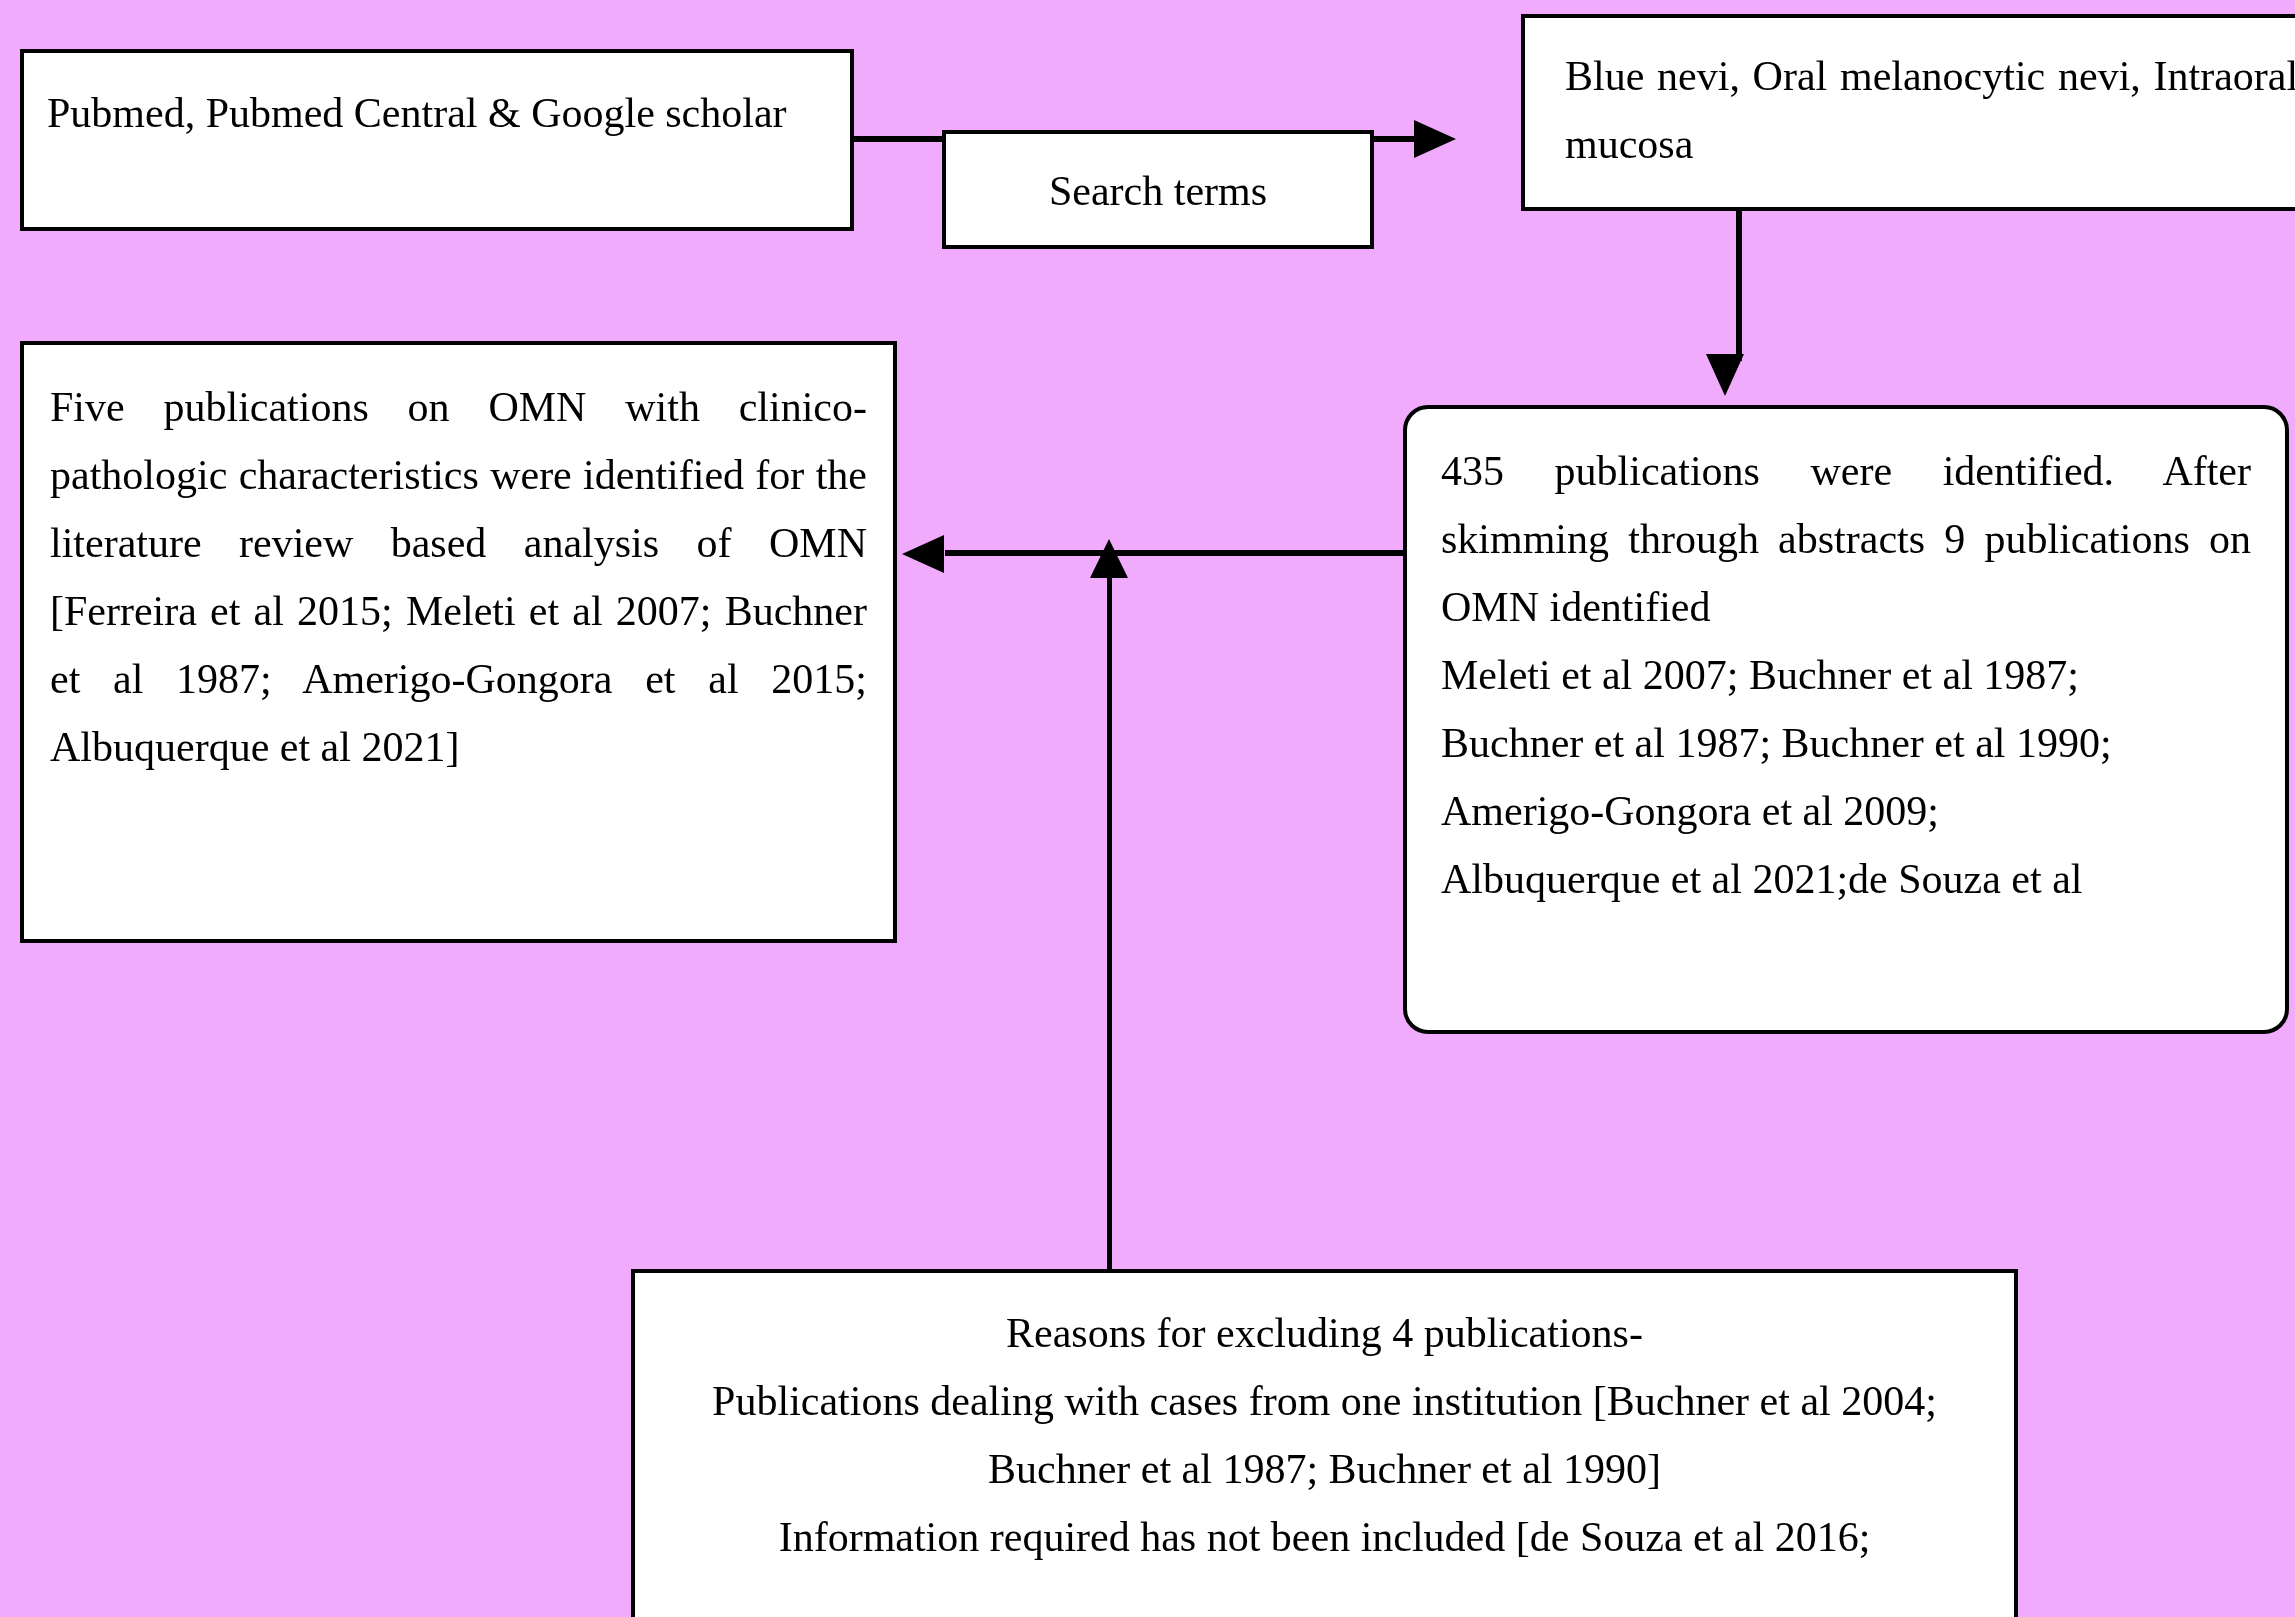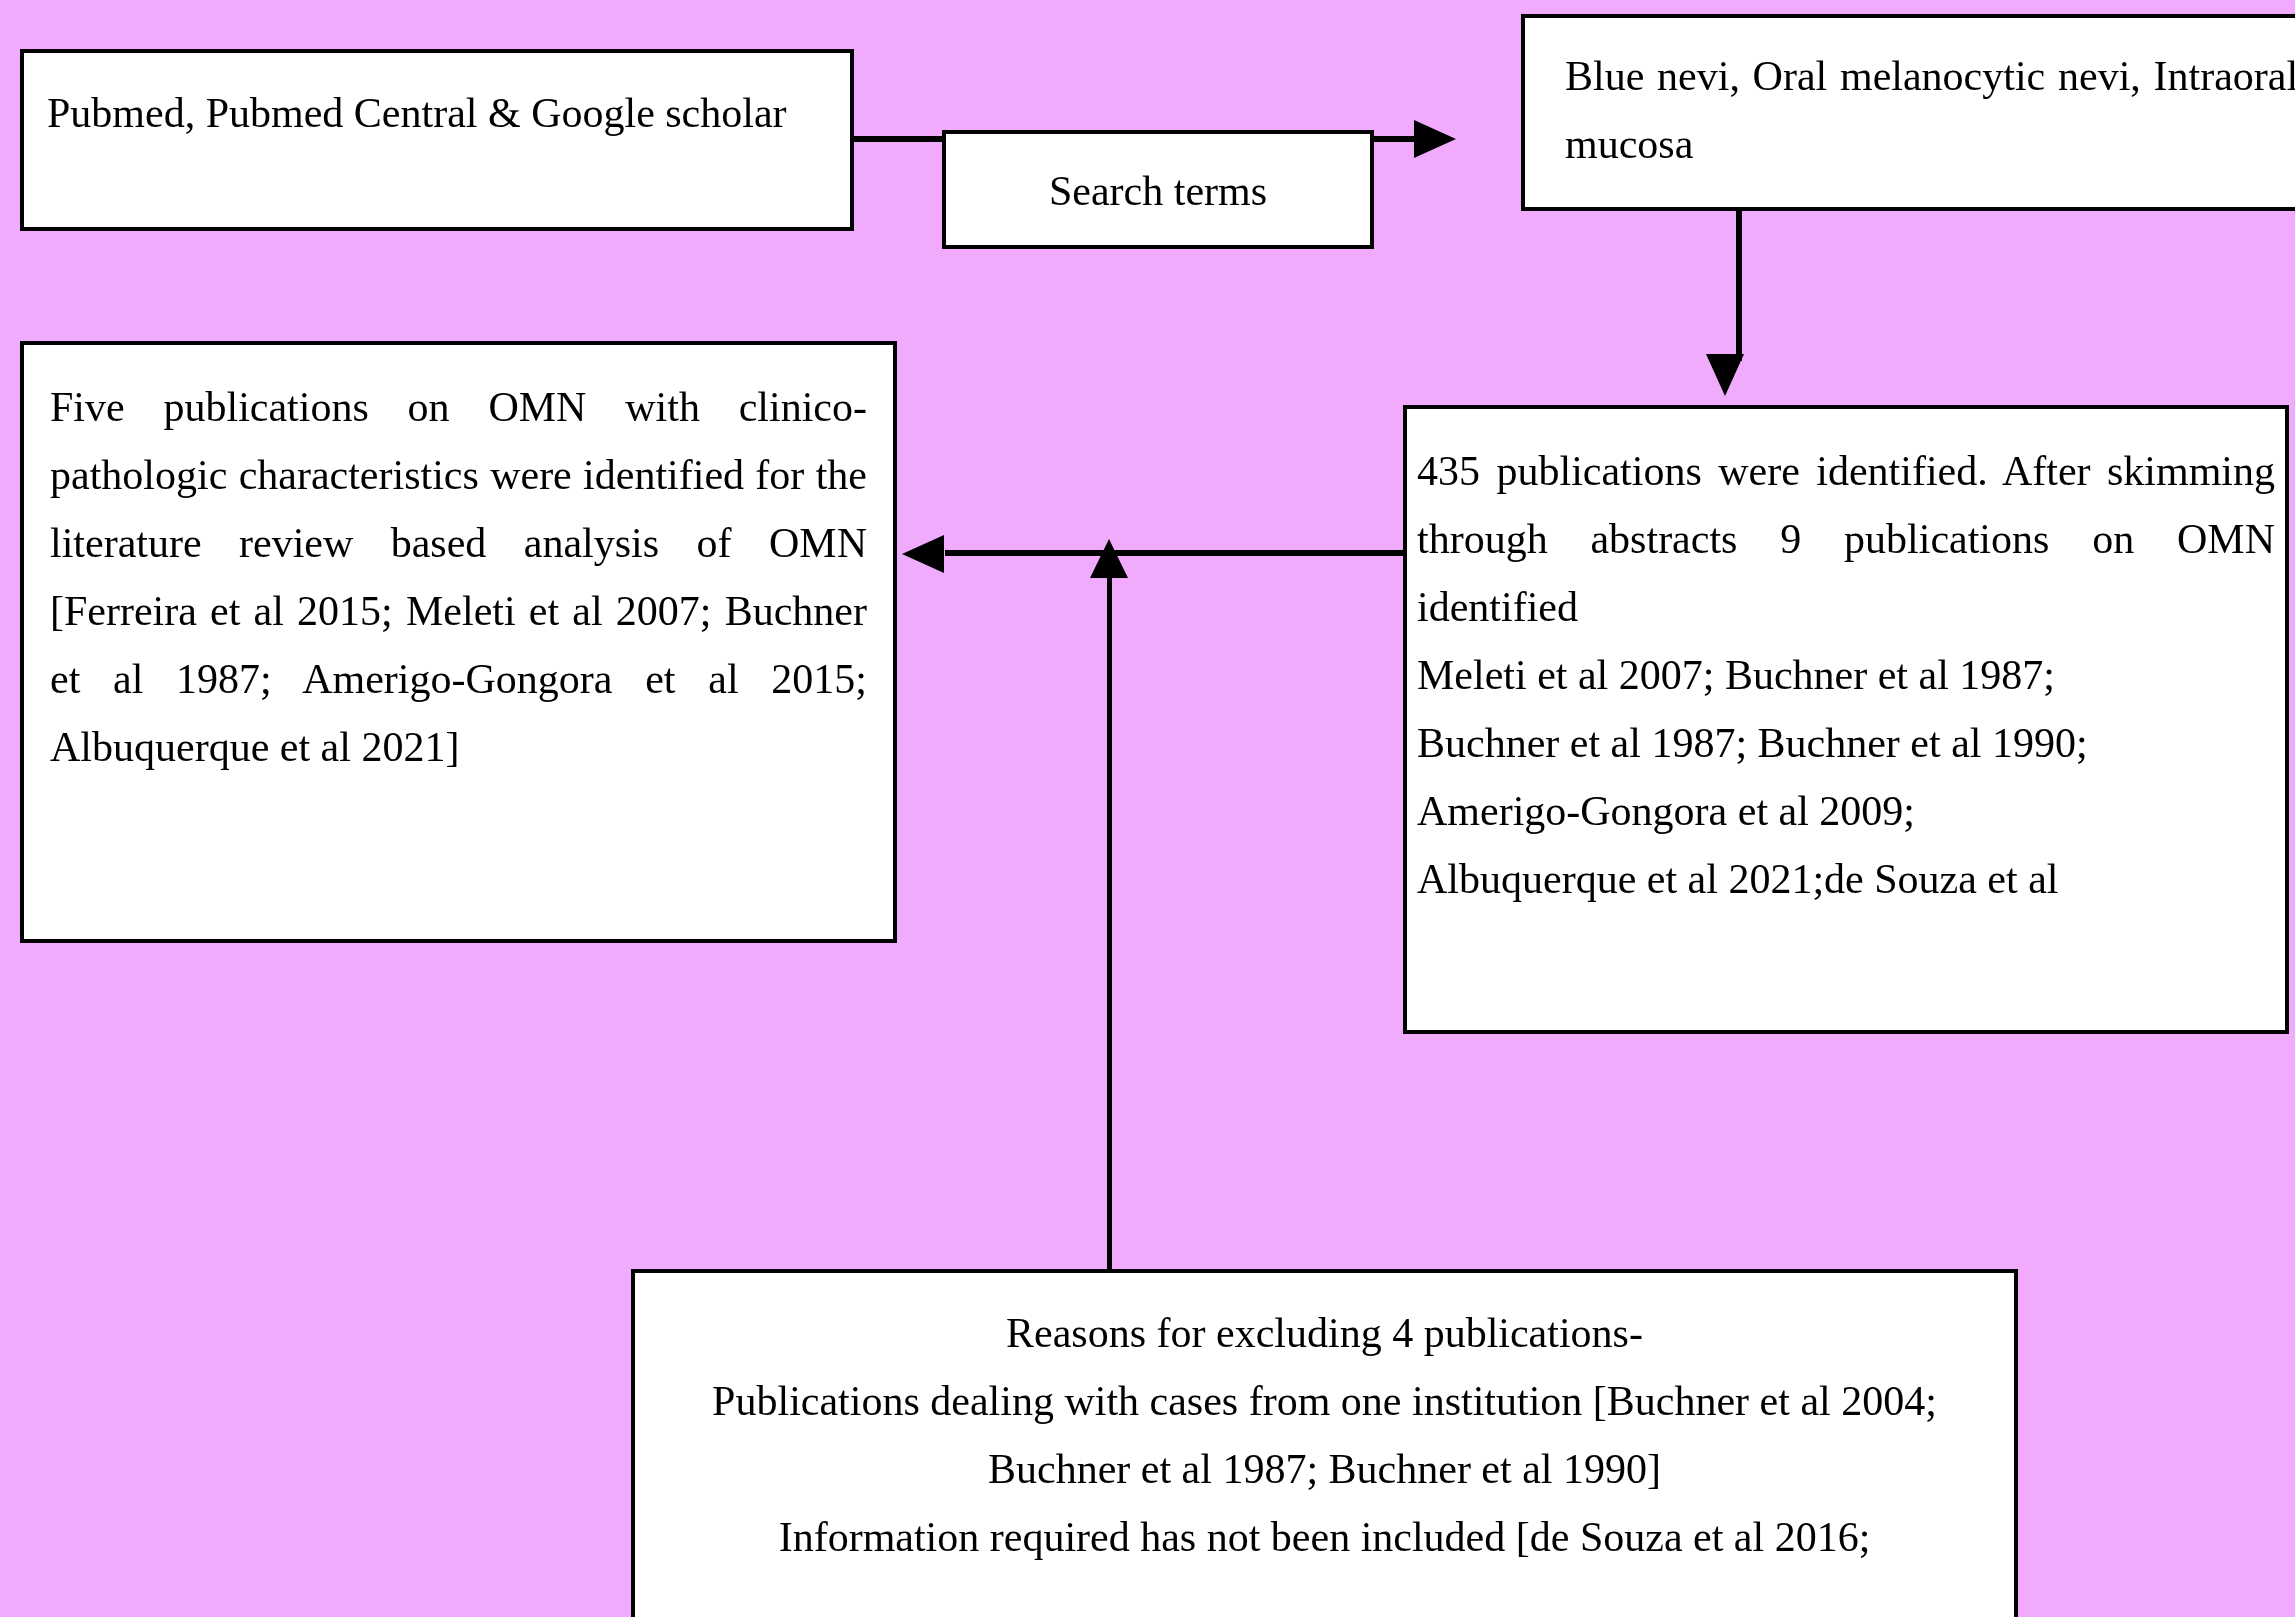--- a/index.html
+++ b/index.html
@@ -30,21 +30,21 @@
     color: #000000;
   }
   .just p { text-align: justify; text-align-last: left; }
   .center p { text-align: center; }
   .left p { text-align: center; }
 
   
   #node-sources   { left: 20px;   top: 49px;   width: 834px; height: 182px; padding: 26px 23px; }
   #node-search    { left: 942px; top: 130px;  width: 432px;  height: 119px; padding: 23px 23px; }
   #node-terms     { left: 1521px; top: 13.5px;   width: 919px; height: 197px; padding: 24px 40px; }
-  #node-identified{ left: 1403px; top: 405px;  width: 886px; height: 629px; padding: 28px 10px; }
+  #node-identified{ left: 1403px; top: 405px;  width: 886px; height: 629px; padding: 28px 34px; border-radius: 25px; }
   #node-five      { left: 20px;   top: 341px;  width: 877px; height: 602px; padding: 28px 26px; }
   #node-reasons   { left: 631px;  top: 1269px; width: 1387px; height: 397px; padding: 26px 27px; }
 
   
   .conn { position: absolute; }
 
   
   #arrow-sources-terms-line {
     left: 854px; top: 136px; width: 566px; height: 6px; background: #000000;
   }

